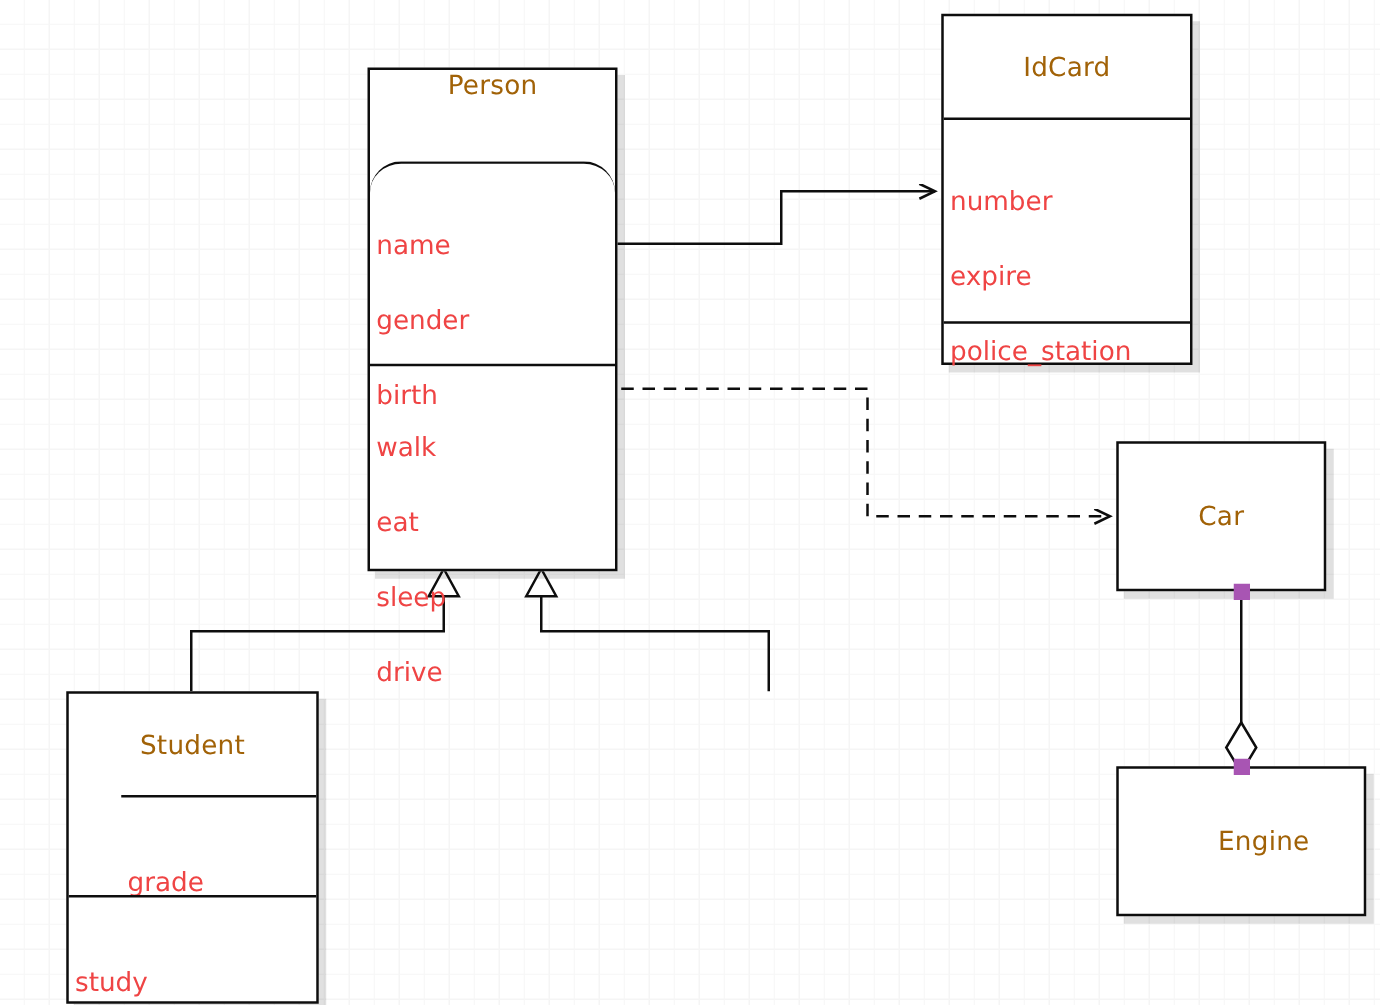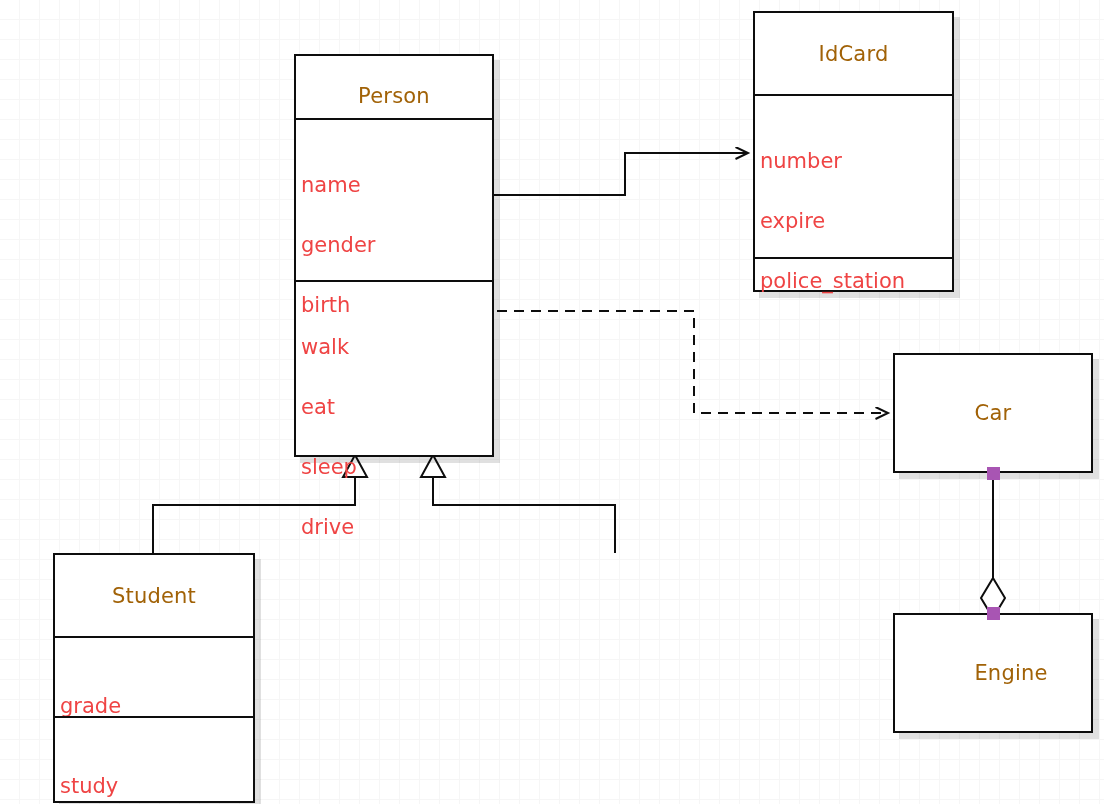--- a/index.html
+++ b/index.html
@@ -66,44 +66,44 @@
     font-size: 21px;
     line-height: 30px;
     color: #ef4444;
     padding-left: 5px;
     white-space: pre-line;
   }
   .member-line { display: block; }
 
   
   #cls-person { left: 294px; top: 54px; width: 200px; height: 403px; }
-  #cls-person .c-head { height: 62px; padding-top: 28px; }
-  #cls-person .c-attrs { height: 162px; padding-top: 20px; }
+  #cls-person .c-head { height: 73px; }
+  #cls-person .c-attrs { height: 162px; padding-top: 20px; border-radius: 25px; }
   #cls-person .c-ops { height: 159px; padding-top: 20px; }
 
   
   #cls-idcard { left: 753px; top: 11px; width: 201px; height: 281px; }
   #cls-idcard .c-head { height: 81px; padding-top: 29px; }
   #cls-idcard .c-attrs { height: 163px; padding-top: 20px; }
   #cls-idcard .c-ops { height: 35px; }
 
   
   #cls-student { left: 53px; top: 553px; width: 202px; height: 250px; }
   #cls-student .c-head { height: 81px; padding-top: 29px; }
-  #cls-student .c-attrs { height: 80px; padding-top: 23px; }
+  #cls-student .c-attrs { height: 80px; padding-top: 23px; margin-left: 42px; }
   #cls-student .c-ops { height: 87px; padding-top: 23px; }
 
   
   #cls-teacher { left: 513px; top: 553px; width: 202px; height: 250px; }
   #cls-teacher .c-head { height: 81px; padding-top: 29px; }
   #cls-teacher .c-attrs { height: 80px; padding-top: 23px; }
   #cls-teacher .c-ops { height: 87px; padding-top: 23px; }
 
   
-  #cls-car { left: 893px; top: 353px; width: 200px; height: 120px; }
+  #cls-car { left: 893px; top: 353px; width: 168px; height: 120px; }
   #cls-car .c-head { height: 116px; padding-top: 46px; }
 
   
   #cls-engine { left: 893px; top: 613px; width: 200px; height: 120px; }
   #cls-engine .c-head { height: 116px; padding-top: 46px; padding-left: 36px; }
 
   
   .handle {
     position: absolute;
     width: 13px;

